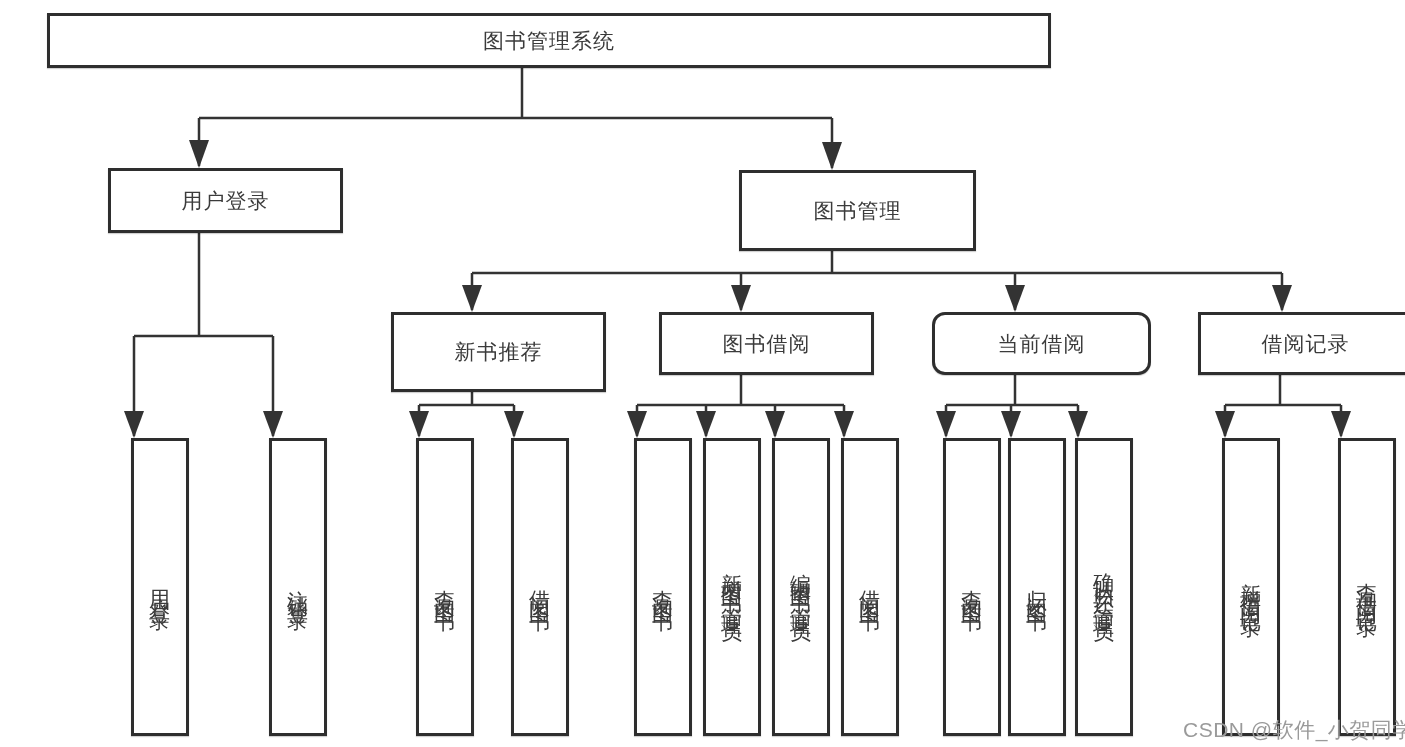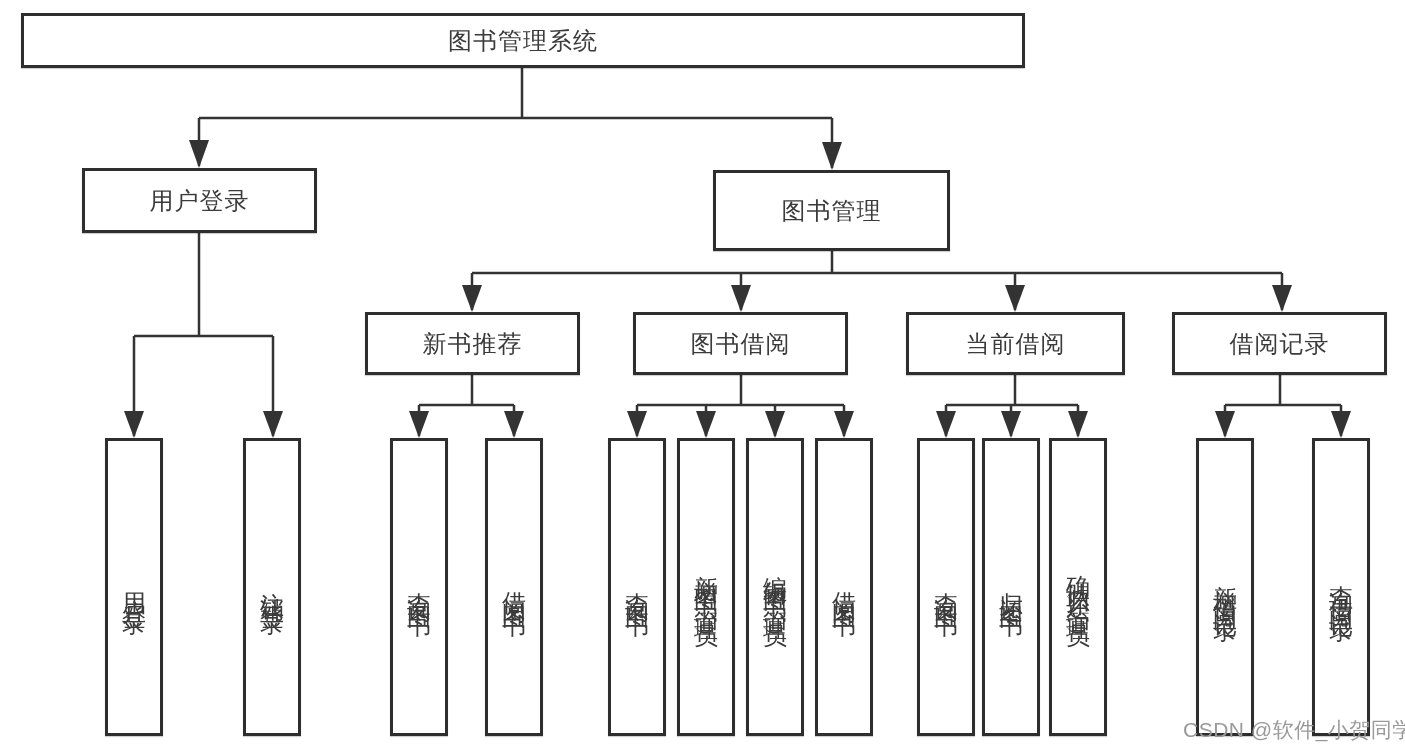--- a/index.html
+++ b/index.html
@@ -25,22 +25,23 @@
   }
   .node {
     position: absolute;
     box-sizing: border-box;
     border: 3px solid #2e2e2e;
     background: #ffffff;
     display: flex;
     align-items: center;
     justify-content: center;
     color: #3b3b3b;
-    font-size: 24px;
+    font-size: 21px;
     box-shadow: 0 1px 1px rgba(0,0,0,0.18);
+    margin-left: 26px;
   }
   .node .hlabel {
     white-space: nowrap;
     letter-spacing: 1px;
   }
   .vnode .vlabel {
     writing-mode: vertical-rl;
     text-orientation: mixed;
     letter-spacing: 7px;
     line-height: 1;
@@ -122,27 +123,27 @@
     <span class="hlabel">图书管理系统</span>
   </div>
 
   <div class="node" style="left:82px; top:168px; width:235px; height:65px;">
     <span class="hlabel">用户登录</span>
   </div>
   <div class="node" style="left:713px; top:170px; width:237px; height:81px;">
     <span class="hlabel">图书管理</span>
   </div>
 
-  <div class="node" style="left:365px; top:312px; width:215px; height:63px;">
+  <div class="node" style="left:365px; top:312px; width:215px; height:80px;">
     <span class="hlabel">新书推荐</span>
   </div>
   <div class="node" style="left:633px; top:312px; width:215px; height:63px;">
     <span class="hlabel">图书借阅</span>
   </div>
-  <div class="node" style="left:906px; top:312px; width:219px; height:63px;">
+  <div class="node" style="left:906px; top:312px; width:219px; height:63px;border-radius:13px;">
     <span class="hlabel">当前借阅</span>
   </div>
   <div class="node" style="left:1172px; top:312px; width:215px; height:63px;text-align:right;">
     <span class="hlabel">借阅记录</span>
   </div>
 
   <div class="node vnode" style="left:105px; top:438px; width:58px; height:298px;">
     <span class="vlabel">用户登录</span>
   </div>
   <div class="node vnode" style="left:243px; top:438px; width:58px; height:298px;">

